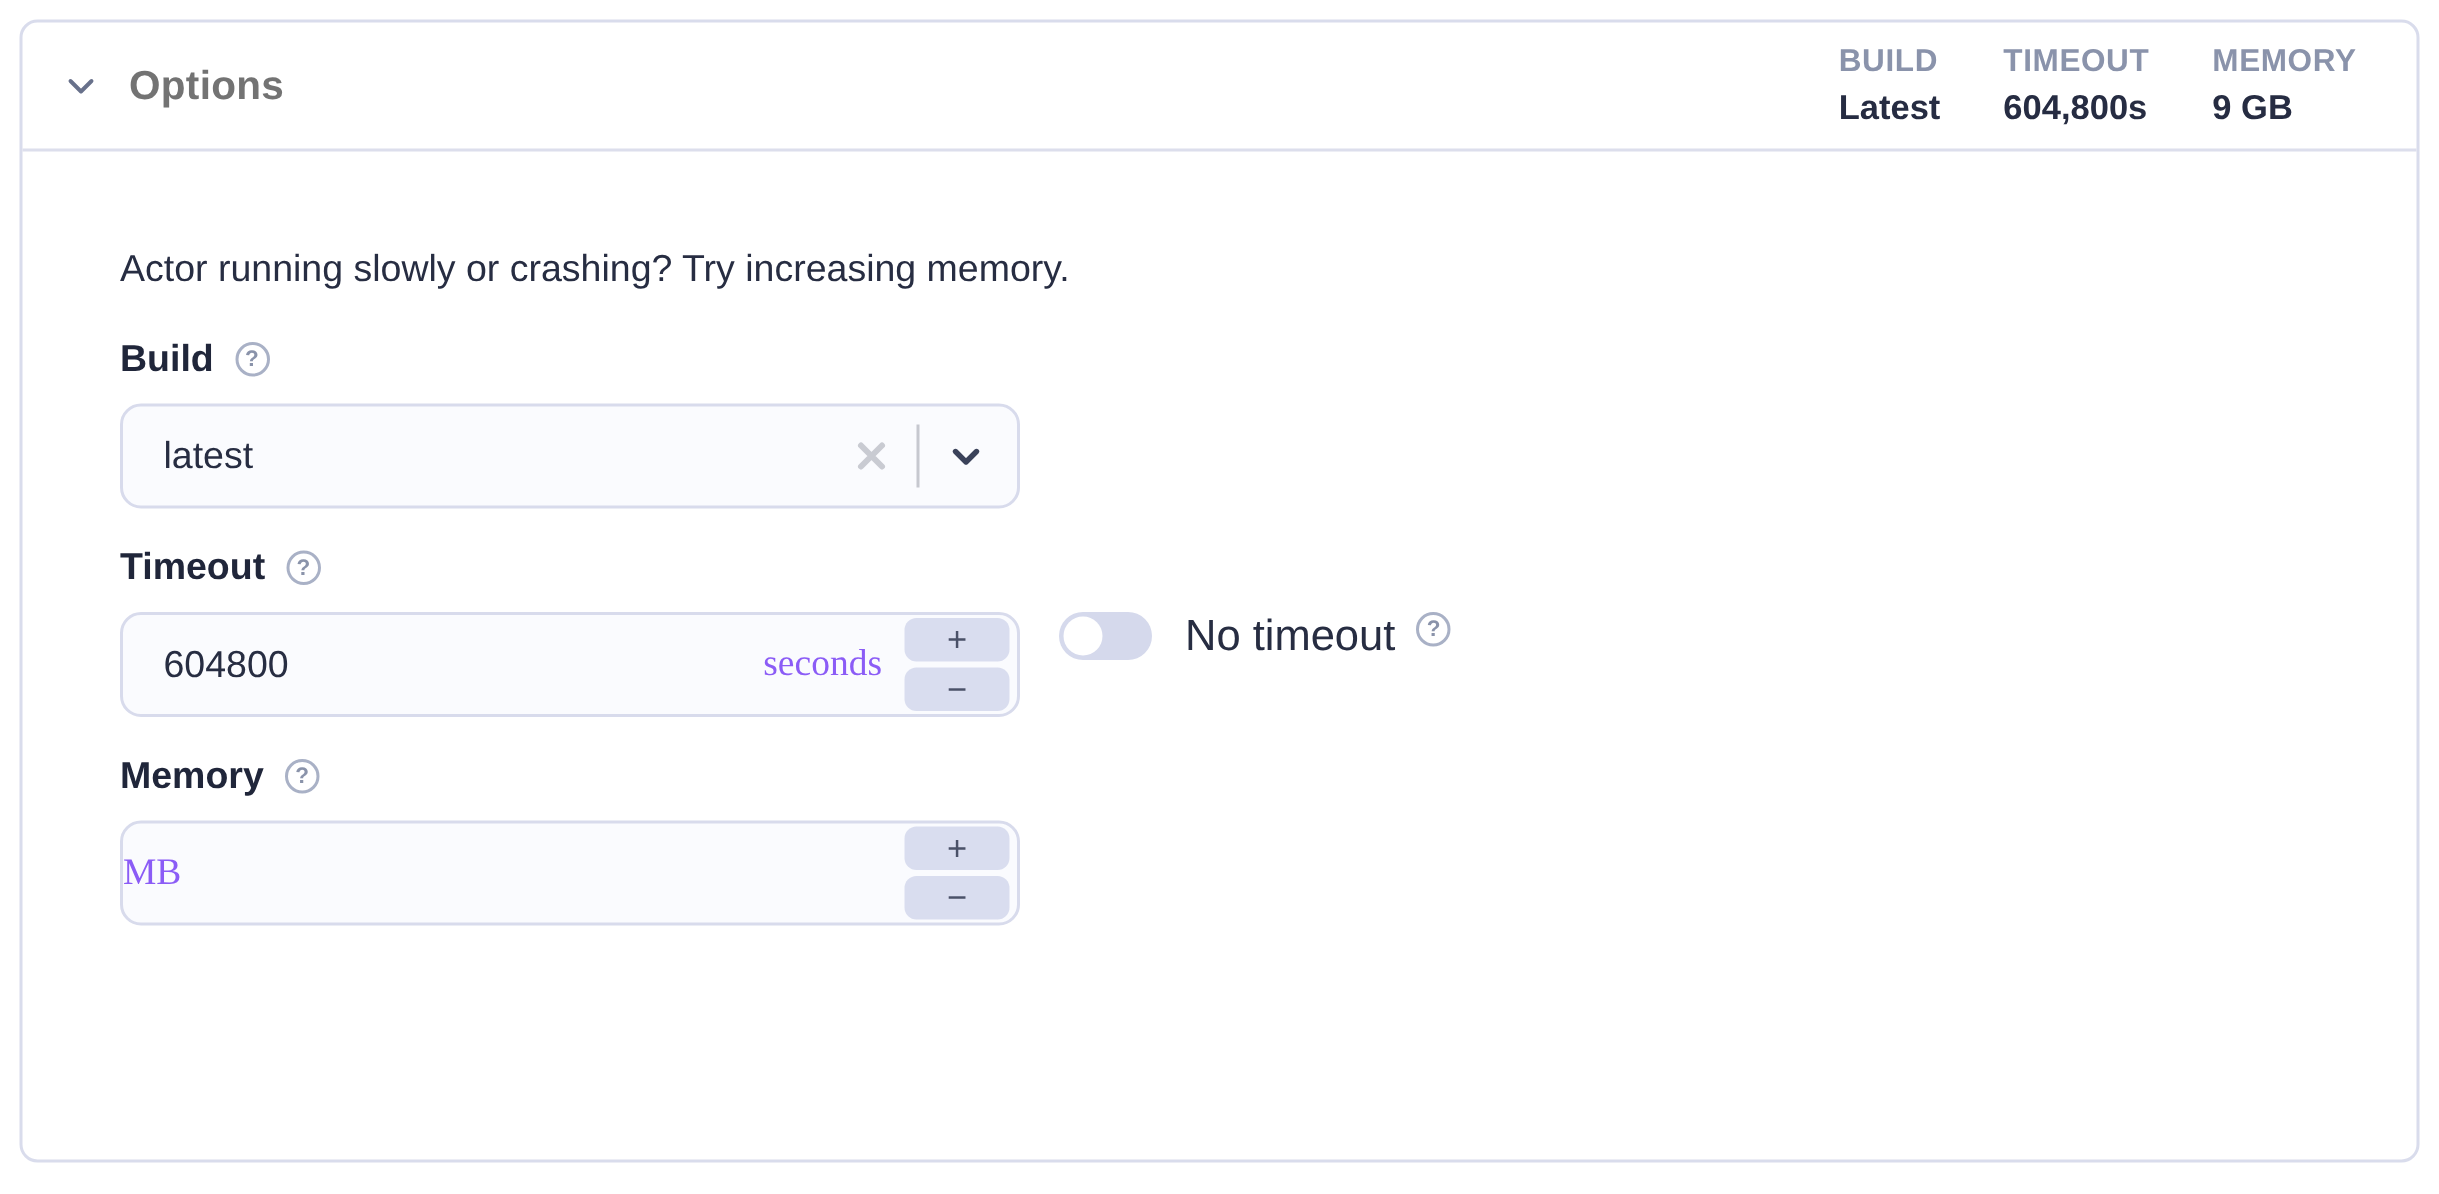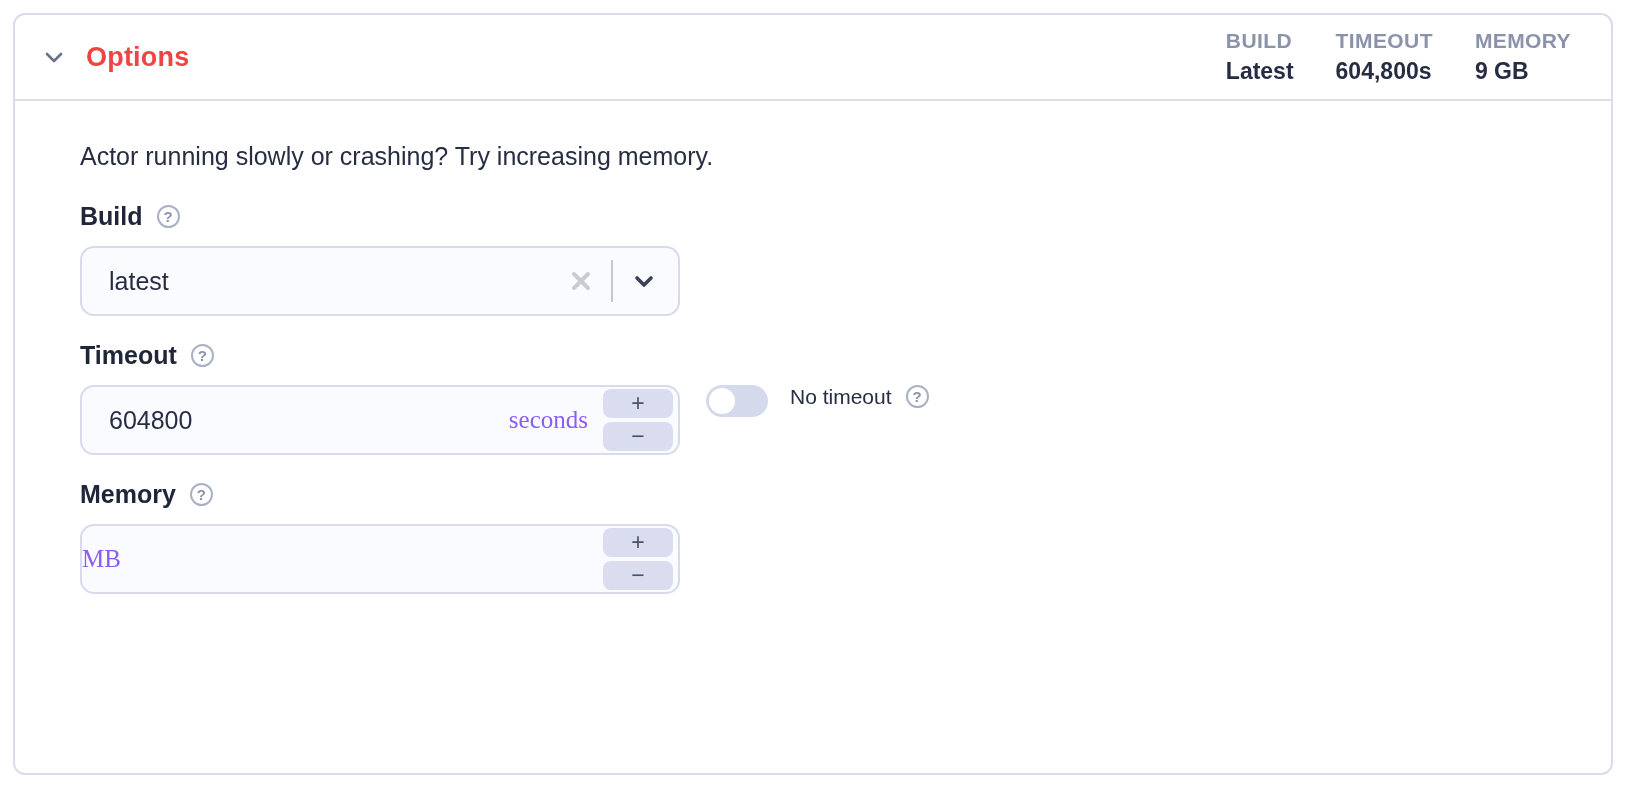--- a/index.html
+++ b/index.html
@@ -22,29 +22,29 @@
     align-items: center;
     justify-content: space-between;
     padding: 0 40px 0 25px;
     border-bottom: 2px solid #DCDEEC;
   }
   .header-left { display: flex; align-items: center; gap: 18px; }
   .collapse-btn {
     background: none; border: none; cursor: pointer;
     width: 28px; height: 28px; display: flex; align-items: center; justify-content: center;
   }
-  .panel-title { font-size: 27px; font-weight: bold; color: #ef4444; letter-spacing: 0.2px; }
+  .panel-title { font-size: 27px; font-weight: bold; color: #737373; letter-spacing: 0.2px; }
 
   .summary { display: flex; gap: 42px; }
   .sum-col { display: flex; flex-direction: column; gap: 5px; }
   .sum-label { font-size: 21px; font-weight: bold; color: #8A93AB; letter-spacing: 0.4px; }
   .sum-value { font-size: 23px; font-weight: bold; color: #262C42; }
 
   
-  .card-body { padding: 38px 40px 0 65px; }
+  .card-body { padding: 38px 40px 0 65px; margin-top: 23px; }
   .intro { font-size: 25px; line-height: 34px; color: #272D42; margin-bottom: 30px; }
 
   .field-label-row { display: flex; align-items: center; gap: 14px; margin-bottom: 16px; height: 27px; }
   .field-label { font-size: 25px; font-weight: bold; color: #20263A; }
   .help-icon {
     width: 23px; height: 23px; border-radius: 50%;
     border: 2px solid #A9B1C6; color: #8A93AA;
     font-size: 15px; font-weight: bold;
     display: inline-flex; align-items: center; justify-content: center;
     flex: 0 0 auto; cursor: pointer; background: transparent;
@@ -91,21 +91,21 @@
   .toggle {
     width: 62px; height: 32px; border-radius: 16px;
     background: #D5D9EC; position: relative; margin-left: 26px;
     border: none; cursor: pointer; flex: 0 0 auto;
   }
   .toggle-knob {
     position: absolute; left: 3px; top: 3px;
     width: 26px; height: 26px; border-radius: 50%;
     background: #ffffff;
   }
-  .toggle-label { font-size: 21px; color: #272D42; margin: 0 14px 0 22px; }
+  .toggle-label { font-size: 29px; color: #272D42; margin: 0 14px 0 22px; }
 
   .helper-text { margin-top: 22px; font-size: 25px; line-height: 40px; color: #787F98; }
 </style>
 </head>
 <body>
 
 <section class="card">
 
   <header class="card-header">
     <div class="header-left">

